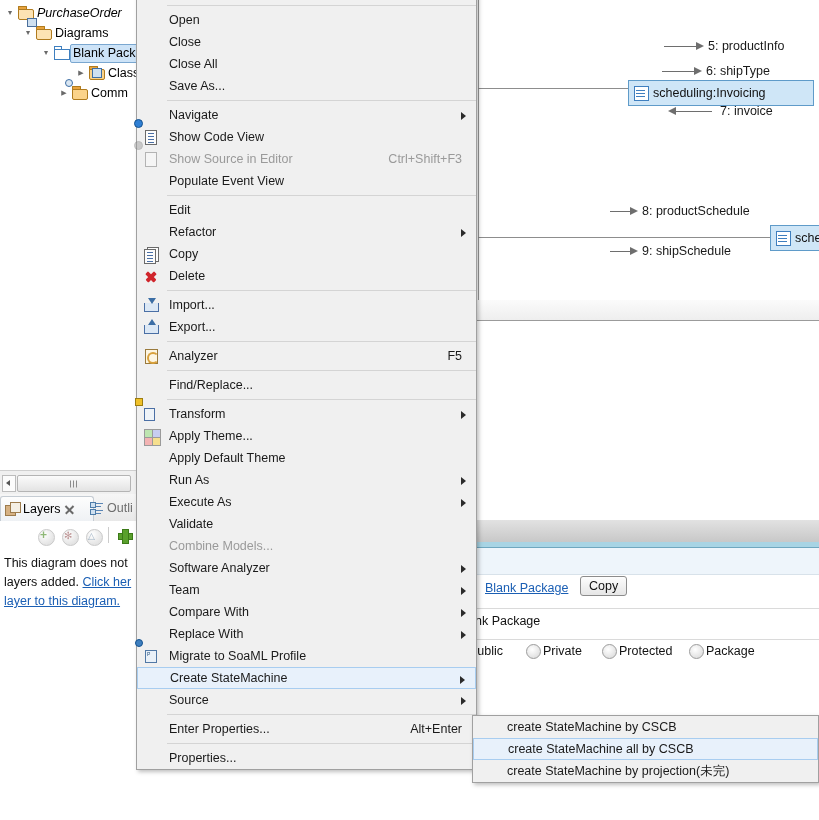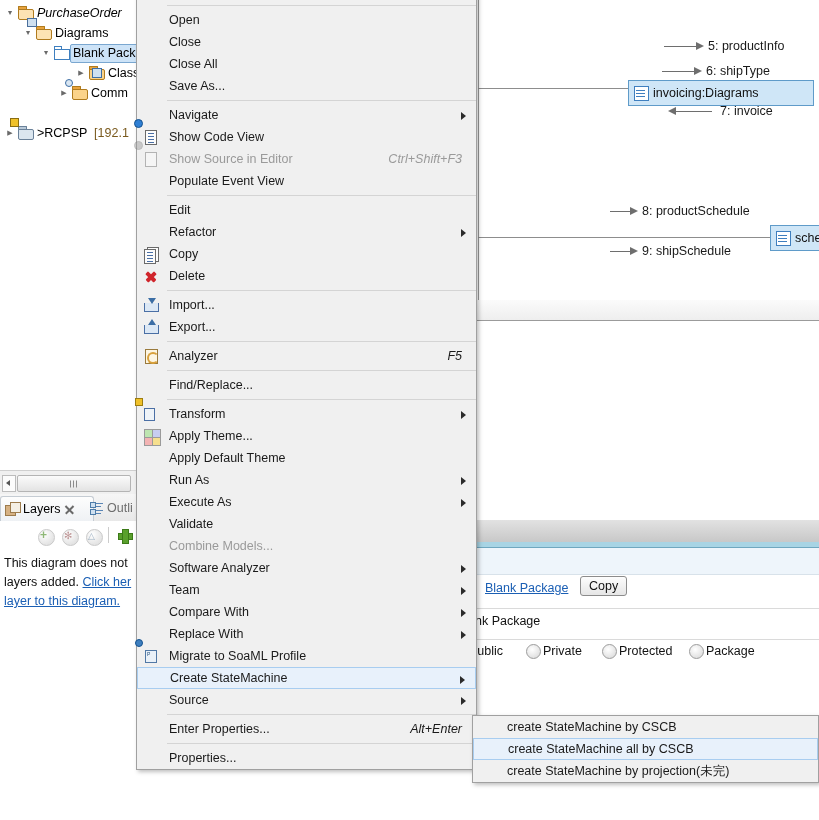--- a/index.html
+++ b/index.html
@@ -124,21 +124,21 @@
   #ctxmenu{
     left:136px;top:-6px;width:339px;
     background:#f0f0f0;border:1px solid #a0a0a0;border-top:none;
     box-shadow:2px 2px 4px rgba(0,0,0,.25);
     z-index:50;
   }
   #ctxmenu .gutter{position:absolute;left:0;top:0;width:28px;bottom:0;background:#f0f0f0;}
   .mi{position:relative;height:22px;line-height:22px;white-space:nowrap;z-index:2;}
   .mi .mlabel{position:absolute;left:32px;font-size:12.5px;color:#1a1a1a;}
   .mi.disabled .mlabel{color:#9a9a9a;}
-  .mi .maccel{position:absolute;right:14px;font-size:12.5px;color:#1a1a1a;font-style:italic;}
+  .mi .maccel{position:absolute;right:14px;font-size:12.5px;color:#1a1a1a;}
   .mi.disabled .maccel{color:#9a9a9a;}
   .mi .marrow{position:absolute;right:10px;top:8px;width:0;height:0;
       border-top:4px solid transparent;border-bottom:4px solid transparent;border-left:5px solid #2b2b2b;}
   .mi.hl{background:#e8f1fb;border:1px solid #a8cdf0;height:20px;line-height:20px;}
   .mi .micon{position:absolute;left:6px;top:3px;width:16px;height:16px;}
   .msep{height:1px;margin:3px 0 3px 30px;background:#d4d4d4;position:relative;z-index:2;}
 
   
   #submenu{
     left:472px;top:715px;width:345px;background:#f0f0f0;
@@ -192,25 +192,20 @@
     <div class="tree-row" style="top: 63px; position: absolute; left: 17px; width: 200px;">
       <span class="twisty" style="left: 58px; font-size: 7px;">▶</span>
       <span class="ticon" style="left: 72px;"><span class="fold"><span class="tab"></span><span class="body"></span><span class="badge" style="background:#cfe0f0;border:1px solid #3f6fa5;width:8px;height:8px;left:3px;top:2px;"></span></span></span>
       <span class="tlabel" style="left: 91px;">Class D</span>
     </div>
     <div class="tree-row" style="top: 83px; position: absolute; left: 0px; width: 200px;">
       <span class="twisty" style="left: 58px; font-size: 7px;">▶</span>
       <span class="ticon" style="left: 72px;"><span class="fold"><span class="tab"></span><span class="body"></span><span class="badge" style="background:#d9e6f2;border:1px solid #3f6fa5;width:6px;height:6px;border-radius:50%;"></span></span></span>
       <span class="tlabel" style="left: 91px;">Comm</span>
     </div>
-    <div class="tree-row" style="top: 123px; position: absolute; left: 0px; width: 200px;">
-      <span class="twisty" style="left: 4px; font-size: 7px;">▶</span>
-      <span class="ticon" style="left: 18px;"><span class="fold"><span class="tab" style="background:#b9c9d8;border-color:#6a8199;"></span><span class="body" style="background:#dbe6ef;border-color:#6a8199;"></span><span class="badge" style="background:#f0c12a;border:1px solid #8a6d12;width:7px;height:7px;"></span></span></span>
-      <span class="tlabel" style="left: 37px;">&gt;RCPSP &nbsp;<span style="color:#7a5a1e">[192.1</span></span>
-    </div>
   </div>
 
 <div class="abs" id="hscroll">
   <div class="arrow"></div>
   <div class="thumb">
       <div class="grip"></div>
     </div>
 </div>
 
 <div class="abs" id="layersview">
@@ -268,21 +263,21 @@
   <div class="arrowhead r" style="left:554px;top:67px;"></div>
   <div class="msglabel" style="left:566px;top:64px;">6: shipType</div>
 
   <div class="dgline" style="left:338px;top:88px;width:290px;height:1px;"></div>
   <div class="node" style="left:488px;top:80px;width:152px;">
     <span class="nicon">
         <i style="top:3px;"></i>
         <i style="top:6px;"></i>
         <i style="top:9px;"></i>
       </span>
-    <span>invoicing:Diagrams</span>
+    <span>scheduling:Invoicing</span>
   </div>
 
   <div class="arrowline" style="left:536px;top:111px;width:36px;"></div>
   <div class="arrowhead l" style="left:528px;top:107px;"></div>
   <div class="msglabel" style="left:580px;top:104px;">7: invoice</div>
 
   <div class="arrowline" style="left:470px;top:211px;width:24px;"></div>
   <div class="arrowhead r" style="left:490px;top:207px;"></div>
   <div class="msglabel" style="left:502px;top:204px;">8: productSchedule</div>
 

